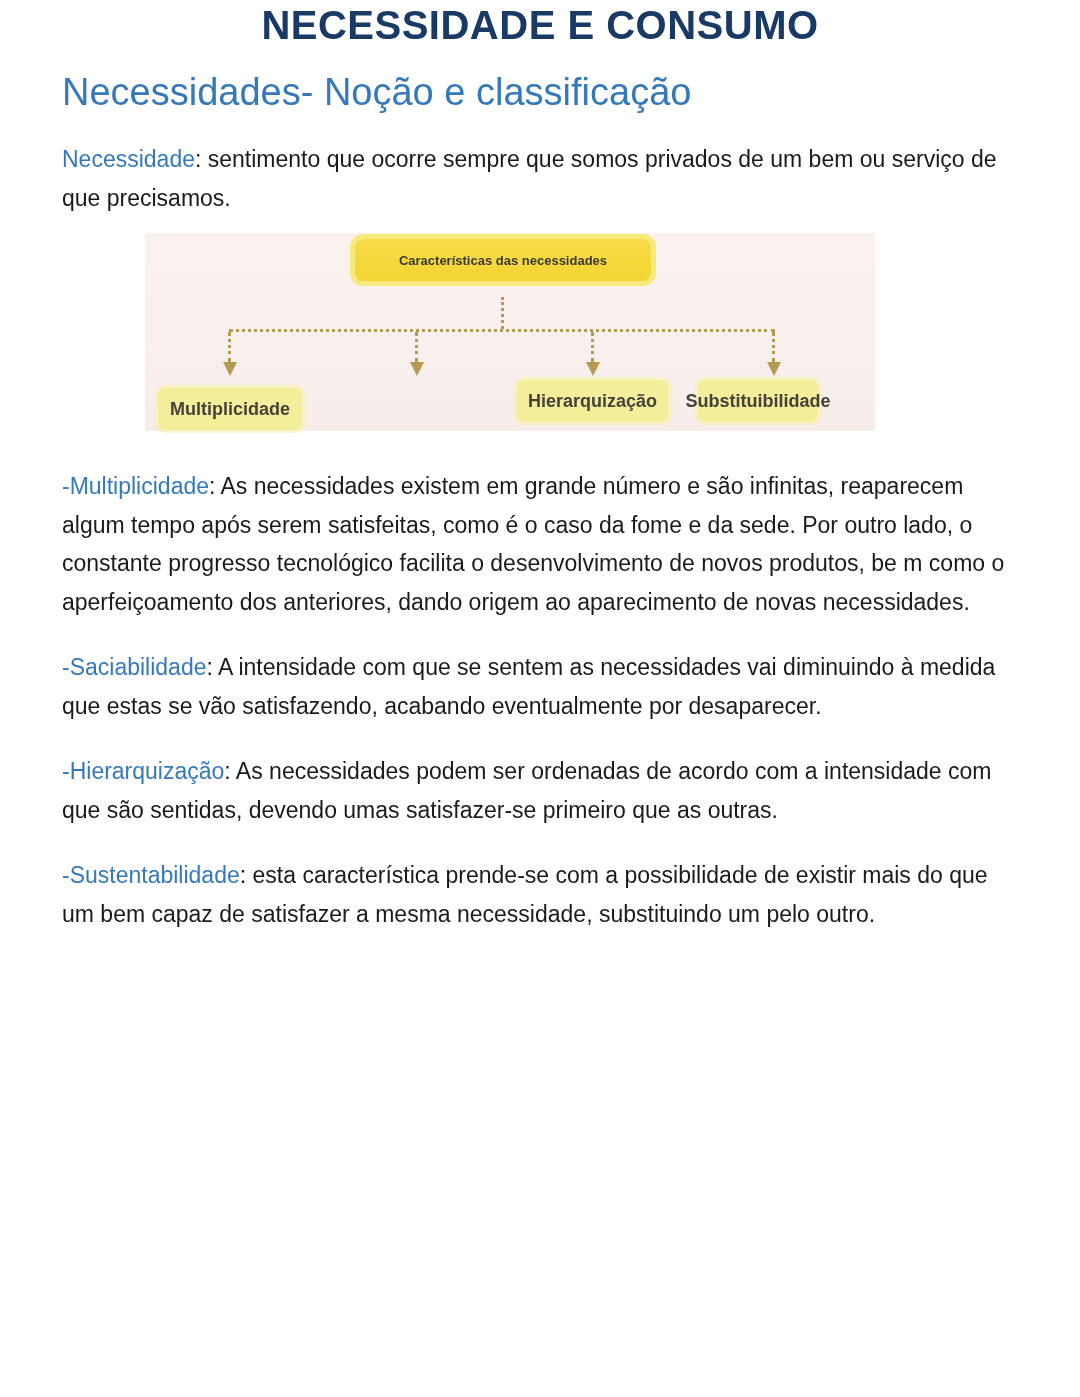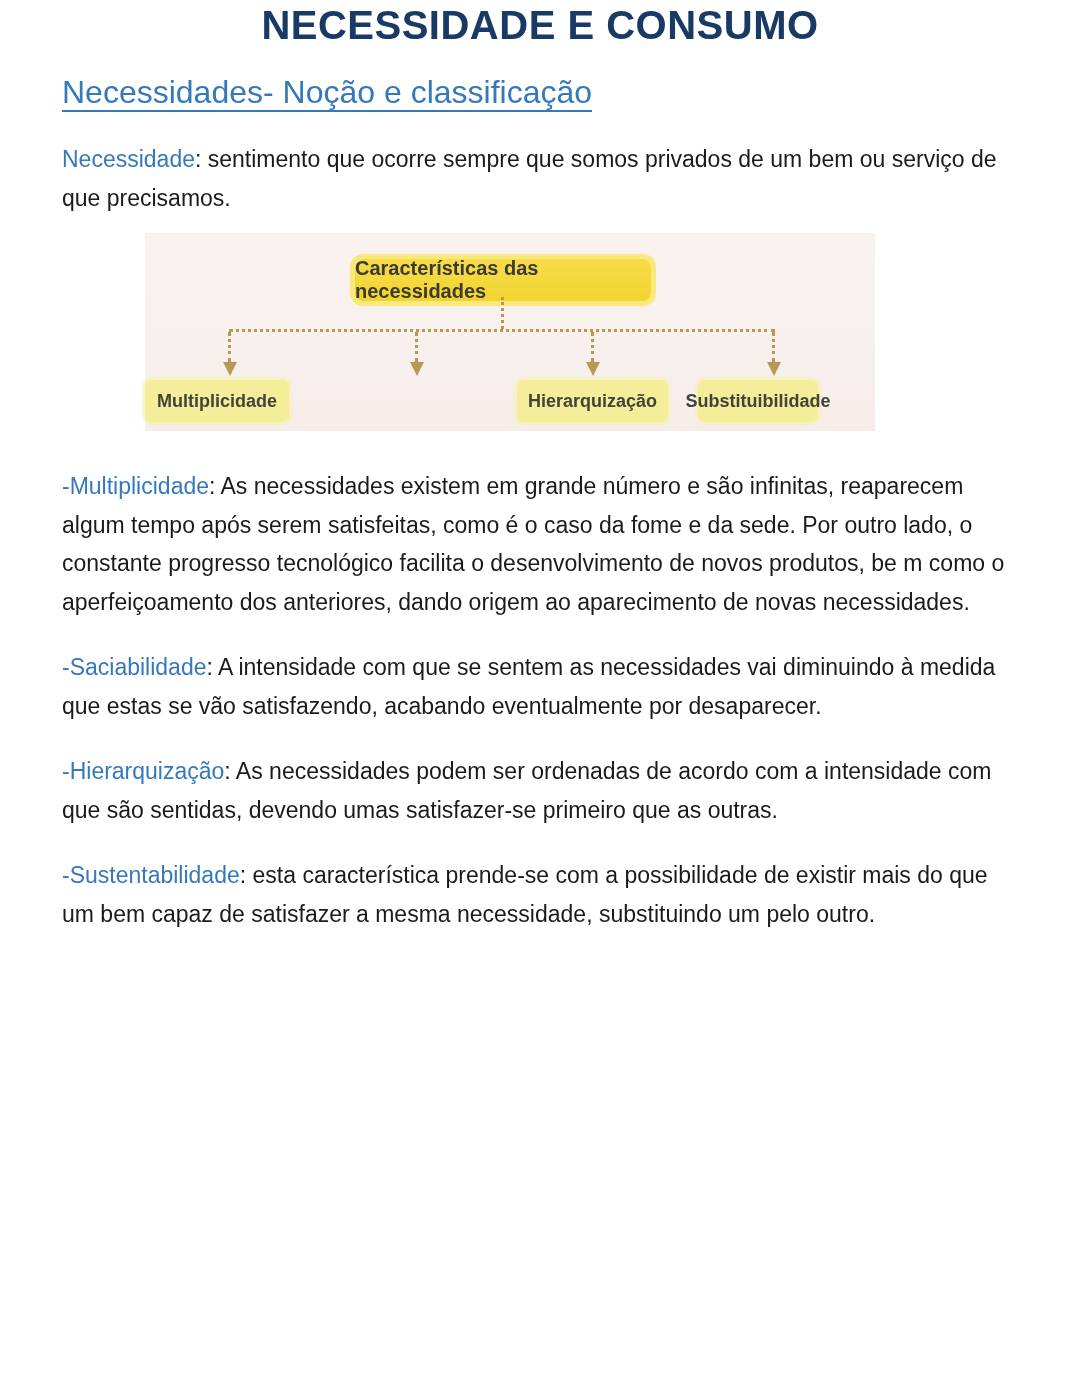--- a/index.html
+++ b/index.html
@@ -29,25 +29,24 @@
     margin:0;
     text-align:center;
     font-size:40px;
     line-height:50px;
     font-weight:800;
     letter-spacing:0.5px;
     color:var(--title_navy);
   }
   .heading{
     margin:24px 0 0 0;
-    font-size:32px;
+    font-size:38px;
     line-height:36px;
     font-weight:400;
     color:var(--accent_blue);
-    text-decoration:underline;
     text-decoration-thickness:2px;
     text-underline-offset:7px;
   }
   p.body-text{
     margin:27px 0 0 0;
     font-size:23px;
     line-height:38.5px;
     color:var(--text_black);
   }
   p.intro{margin-top:30px;}
@@ -56,26 +55,26 @@
   
   .diagram{
     position:relative;
     margin:16px 0 0 83px;
     width:730px;
     height:198px;
     background:linear-gradient(180deg,#f9f2ef 0%, var(--diagram_bg) 55%, #f6ede9 100%);
   }
   .root-box{
     position:absolute;
-    left:210px;top:26px;width:296px;height:42px;
+    left:210px;top:6px;width:296px;height:42px;
     background:linear-gradient(180deg,#f6dc4a,var(--root_box_yellow));
     border-radius:8px;
     box-shadow:0 0 0 5px var(--root_box_glow);
     display:flex;align-items:center;justify-content:center;
-    font-size:20px;font-weight:700;color:#3b3a33;
+    font-size:13px;font-weight:700;color:#3b3a33;
   }
   .v-line{
     position:absolute;width:0;
     border-left:3px dotted var(--connector_tan);
   }
   .v-root{left:356px;top:64px;height:32px;}
   .h-line{
     position:absolute;height:0;
     border-top:3px dotted var(--connector_tan);
     left:84px;top:96px;width:546px;
@@ -95,21 +94,21 @@
   .arrow-2{left:441px;}
   .arrow-3{left:622px;}
   .child-box{
     position:absolute;top:147px;height:42px;
     background:var(--child_box_yellow);
     border-radius:7px;
     box-shadow:0 0 0 3px rgba(248,241,170,0.6);
     display:flex;align-items:center;justify-content:center;
     font-size:18px;font-weight:600;color:var(--diagram_text_dark);
   }
-  .child-0{left:0;width:144px;}
+  .child-0{left:13px;width:144px;margin-top:8px;}
   .child-1{left:195px;width:152px;}
   .child-2{left:372px;width:151px;}
   .child-3{left:553px;width:120px;}
 </style>
 </head>
 <body>
 
 <div class="doc">
 
   <h1 class="title">NECESSIDADE E CONSUMO</h1>

